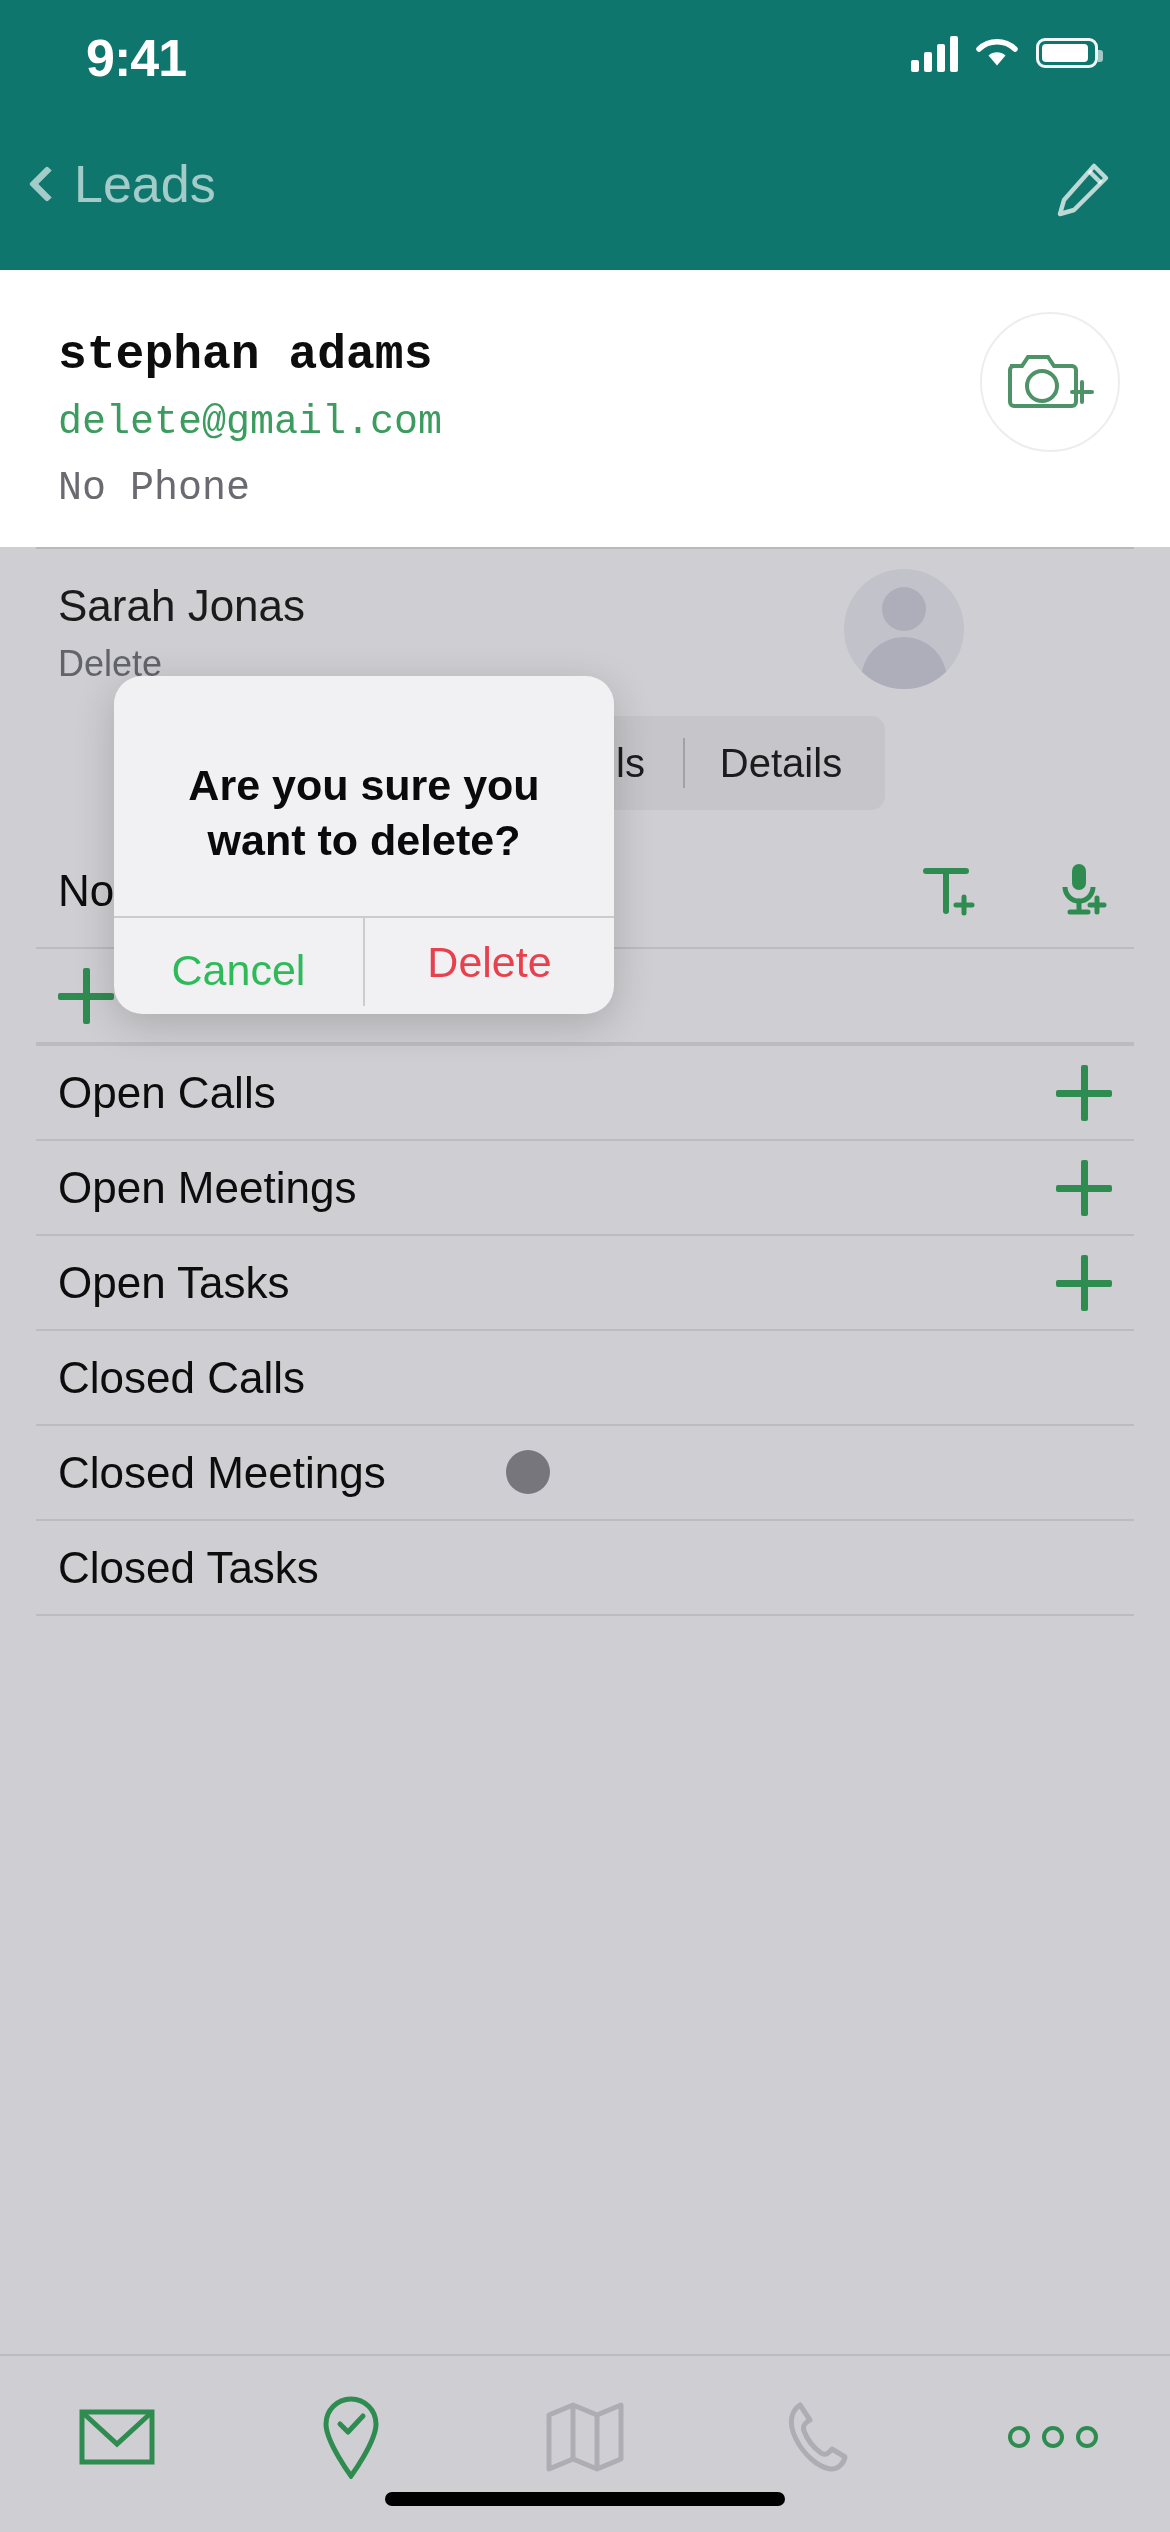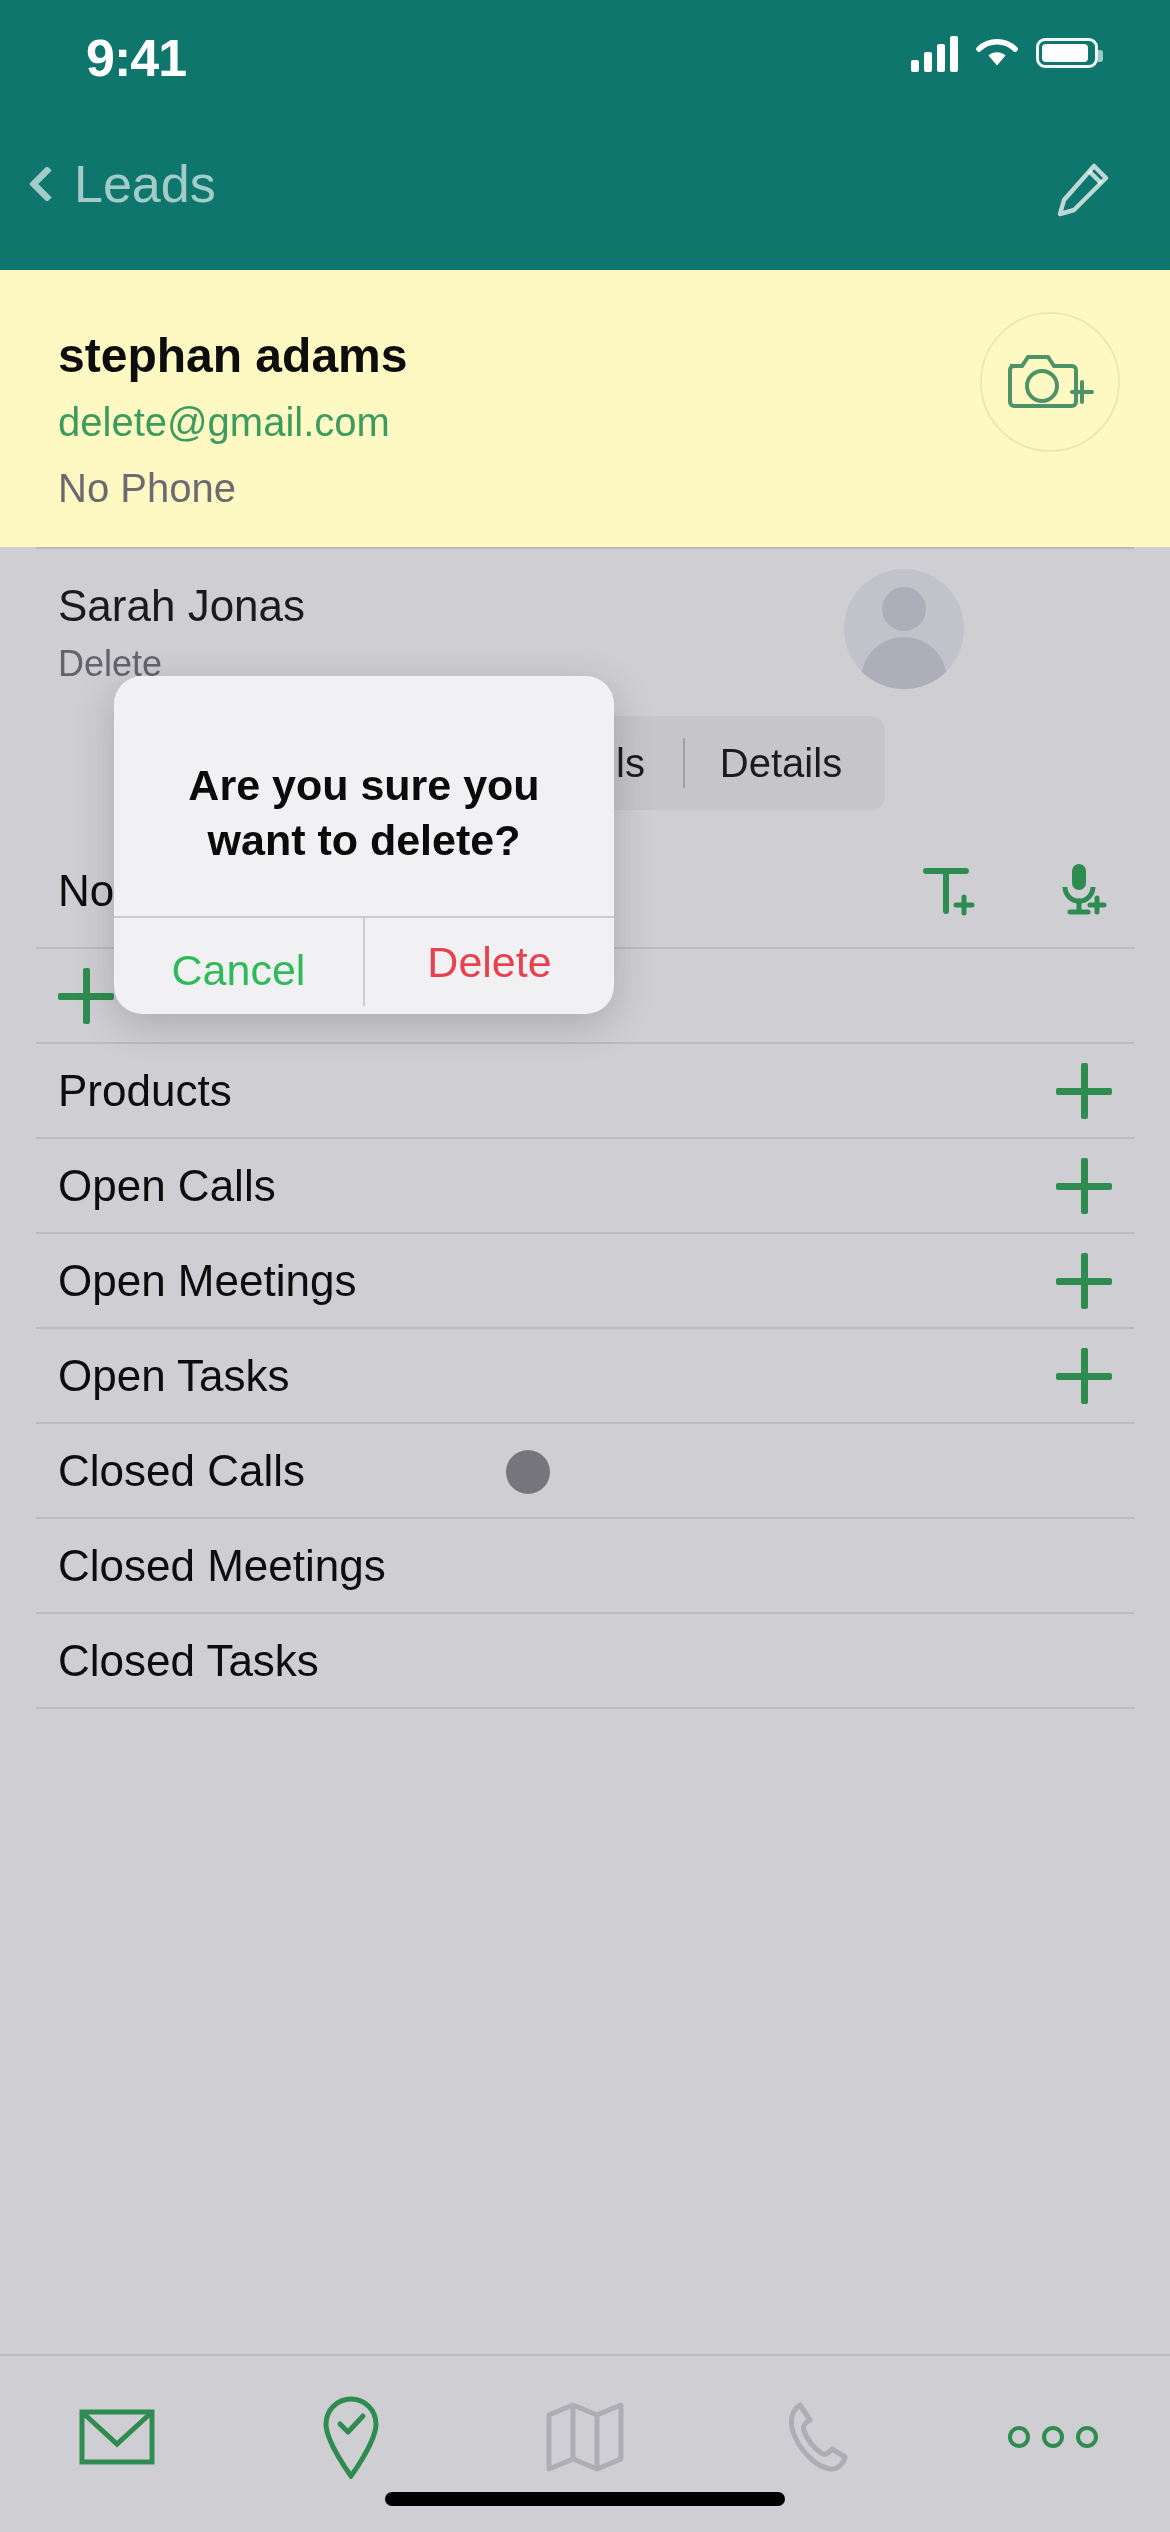--- a/index.html
+++ b/index.html
@@ -55,21 +55,21 @@
     transform:rotate(45deg); border-radius:3px;
   }
   .nav-back-label {
     font-size:52px; color:rgba(255,255,255,.62); letter-spacing:0px;
   }
   .nav-edit { position:absolute; right:56px; top:38px; cursor:pointer; }
 
   
   .content { position:absolute; top:270px; left:0; width:1170px; height:2262px; }
 
-  .card-top { position:absolute; top:0; left:0; width:1170px; height:277px; background:#fef9c3; }
+  .card-top { position:absolute; top:0; left:0; width:1170px; height:277px; background:#ffffff;font-family:Liberation Mono, monospace; }
 
   .lead-name { position:absolute; left:58px; top:58px; font-size:48px; font-weight:700; color:#0d0d0d; }
   .lead-email { position:absolute; left:58px; top:130px; font-size:40px; color:#3C9B5E; }
   .lead-phone { position:absolute; left:58px; top:196px; font-size:40px; color:#6a6a70; }
 
   .camera-btn {
     position:absolute; right:50px; top:42px; width:140px; height:140px;
     border-radius:50%; border:2px solid rgba(0,0,0,.07);
     display:flex; align-items:center; justify-content:center; cursor:pointer;
   }
@@ -258,26 +258,20 @@
       </div>
       <div class="row-sep"></div>
 
       <div class="row">
         <div class="row-inner">
           <div class="plus"></div>
         </div>
       </div>
       <div class="row-sep"></div>
 
-      <div class="row">
-        <div class="row-inner">
-          <div class="row-label">Products</div>
-          <div class="plus"></div>
-        </div>
-      </div>
       <div class="row-sep"></div>
 
       <div class="row">
         <div class="row-inner">
           <div class="row-label">Open Calls</div>
           <div class="plus"></div>
         </div>
       </div>
       <div class="row-sep"></div>
 

